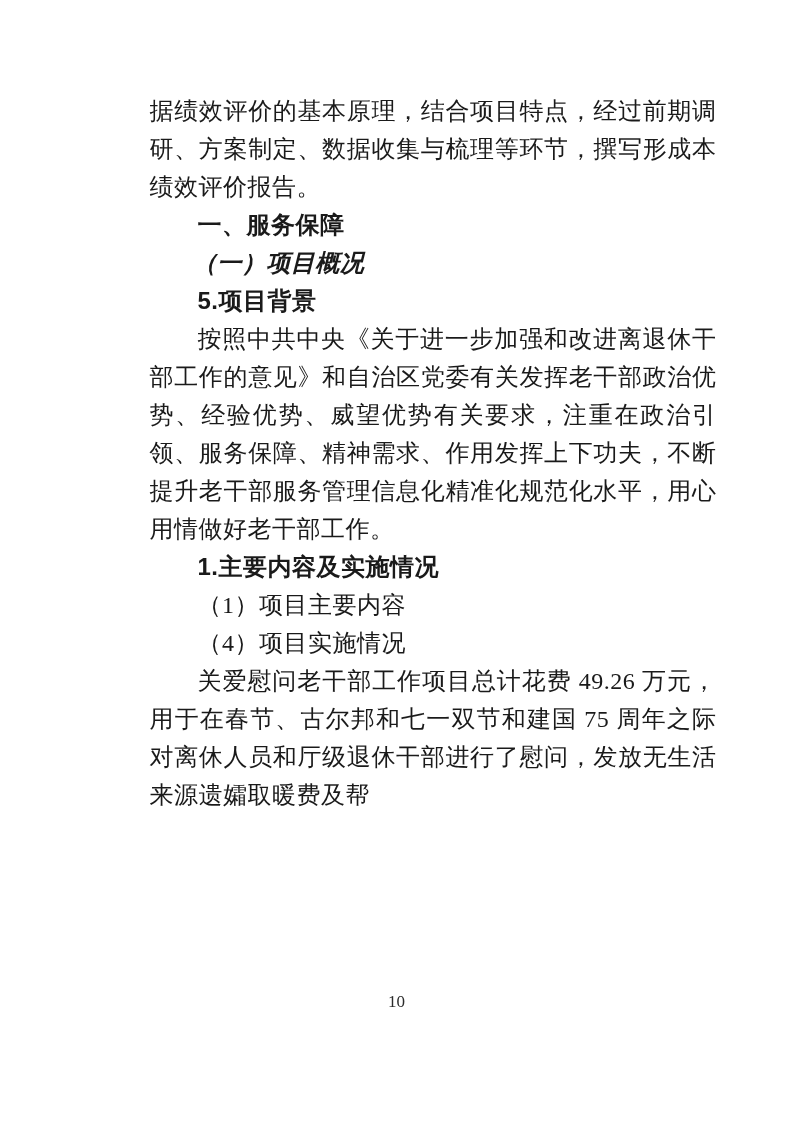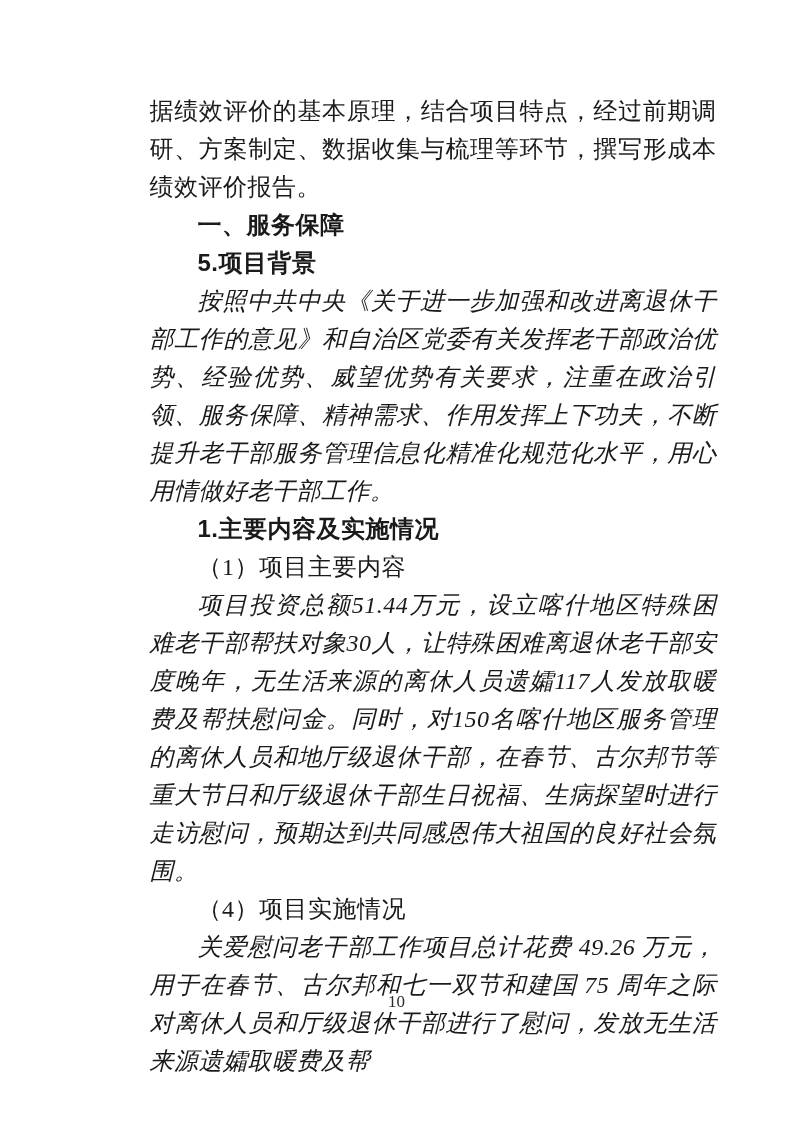--- a/index.html
+++ b/index.html
@@ -32,21 +32,20 @@
     text-justify: inter-character;
     letter-spacing: 0.5px;
     color: #1a1a1a;
   }
   
   .p-cont {
     text-indent: 0;
   }
   .p-body {
     text-indent: 2em;
-    font-style: italic;
   }
   
   .h1 {
     text-indent: 2em;
     font-weight: bold;
     font-family: "Liberation Sans", "DejaVu Sans", sans-serif;
   }
   
   .h2 {
     text-indent: 1.8em;
@@ -79,30 +78,30 @@
 </head>
 <body>
 
 <div class="page">
 
   <div class="doc-body">
     <p class="p-cont">据绩效评价的基本原理，结合项目特点，经过前期调研、方案制定、数据收集与梳理等环节，撰写形成本绩效评价报告。</p>
 
     <p class="h1">一、服务保障</p>
 
+    <p class="h2">（一）项目概况</p>
 
     <p class="h3">5.项目背景</p>
 
     <p class="p-body">按照中共中央《关于进一步加强和改进离退休干部工作的意见》和自治区党委有关发挥老干部政治优势、经验优势、威望优势有关要求，注重在政治引领、服务保障、精神需求、作用发挥上下功夫，不断提升老干部服务管理信息化精准化规范化水平，用心用情做好老干部工作。</p>
 
     <p class="h3">1.主要内容及实施情况</p>
 
     <p class="sub">（1）项目主要内容</p>
 
-    <p class="p-body">项目投资总额51.44万元，设立喀什地区特殊困难老干部帮扶对象30人，让特殊困难离退休老干部安度晚年，无生活来源的离休人员遗孀117人发放取暖费及帮扶慰问金。同时，对150名喀什地区服务管理的离休人员和地厅级退休干部，在春节、古尔邦节等重大节日和厅级退休干部生日祝福、生病探望时进行走访慰问，预期达到共同感恩伟大祖国的良好社会氛围。</p>
 
     <p class="sub">（4）项目实施情况</p>
 
     <p class="p-body">关爱慰问老干部工作项目总计花费 49.26 万元，用于在春节、古尔邦和七一双节和建国 75 周年之际对离休人员和厅级退休干部进行了慰问，发放无生活来源遗孀取暖费及帮</p>
   </div>
 
   <div class="page-footer">
     <span class="page-number">10</span>
   </div>
 

